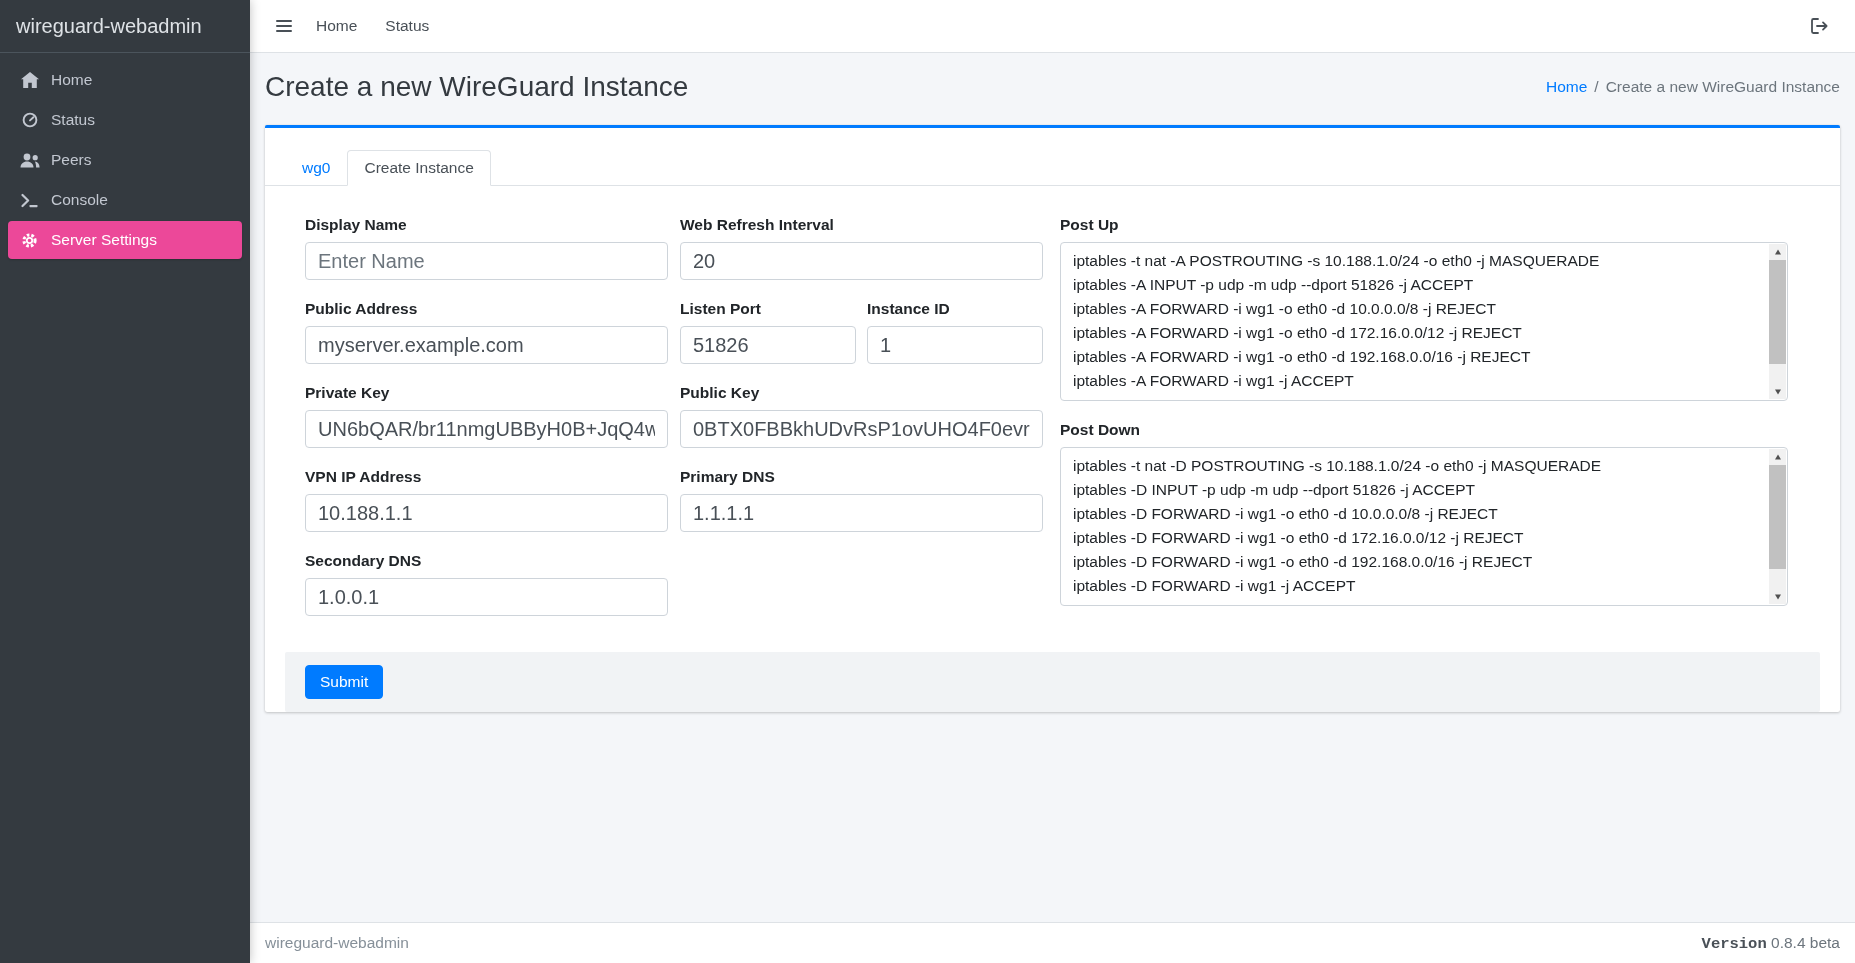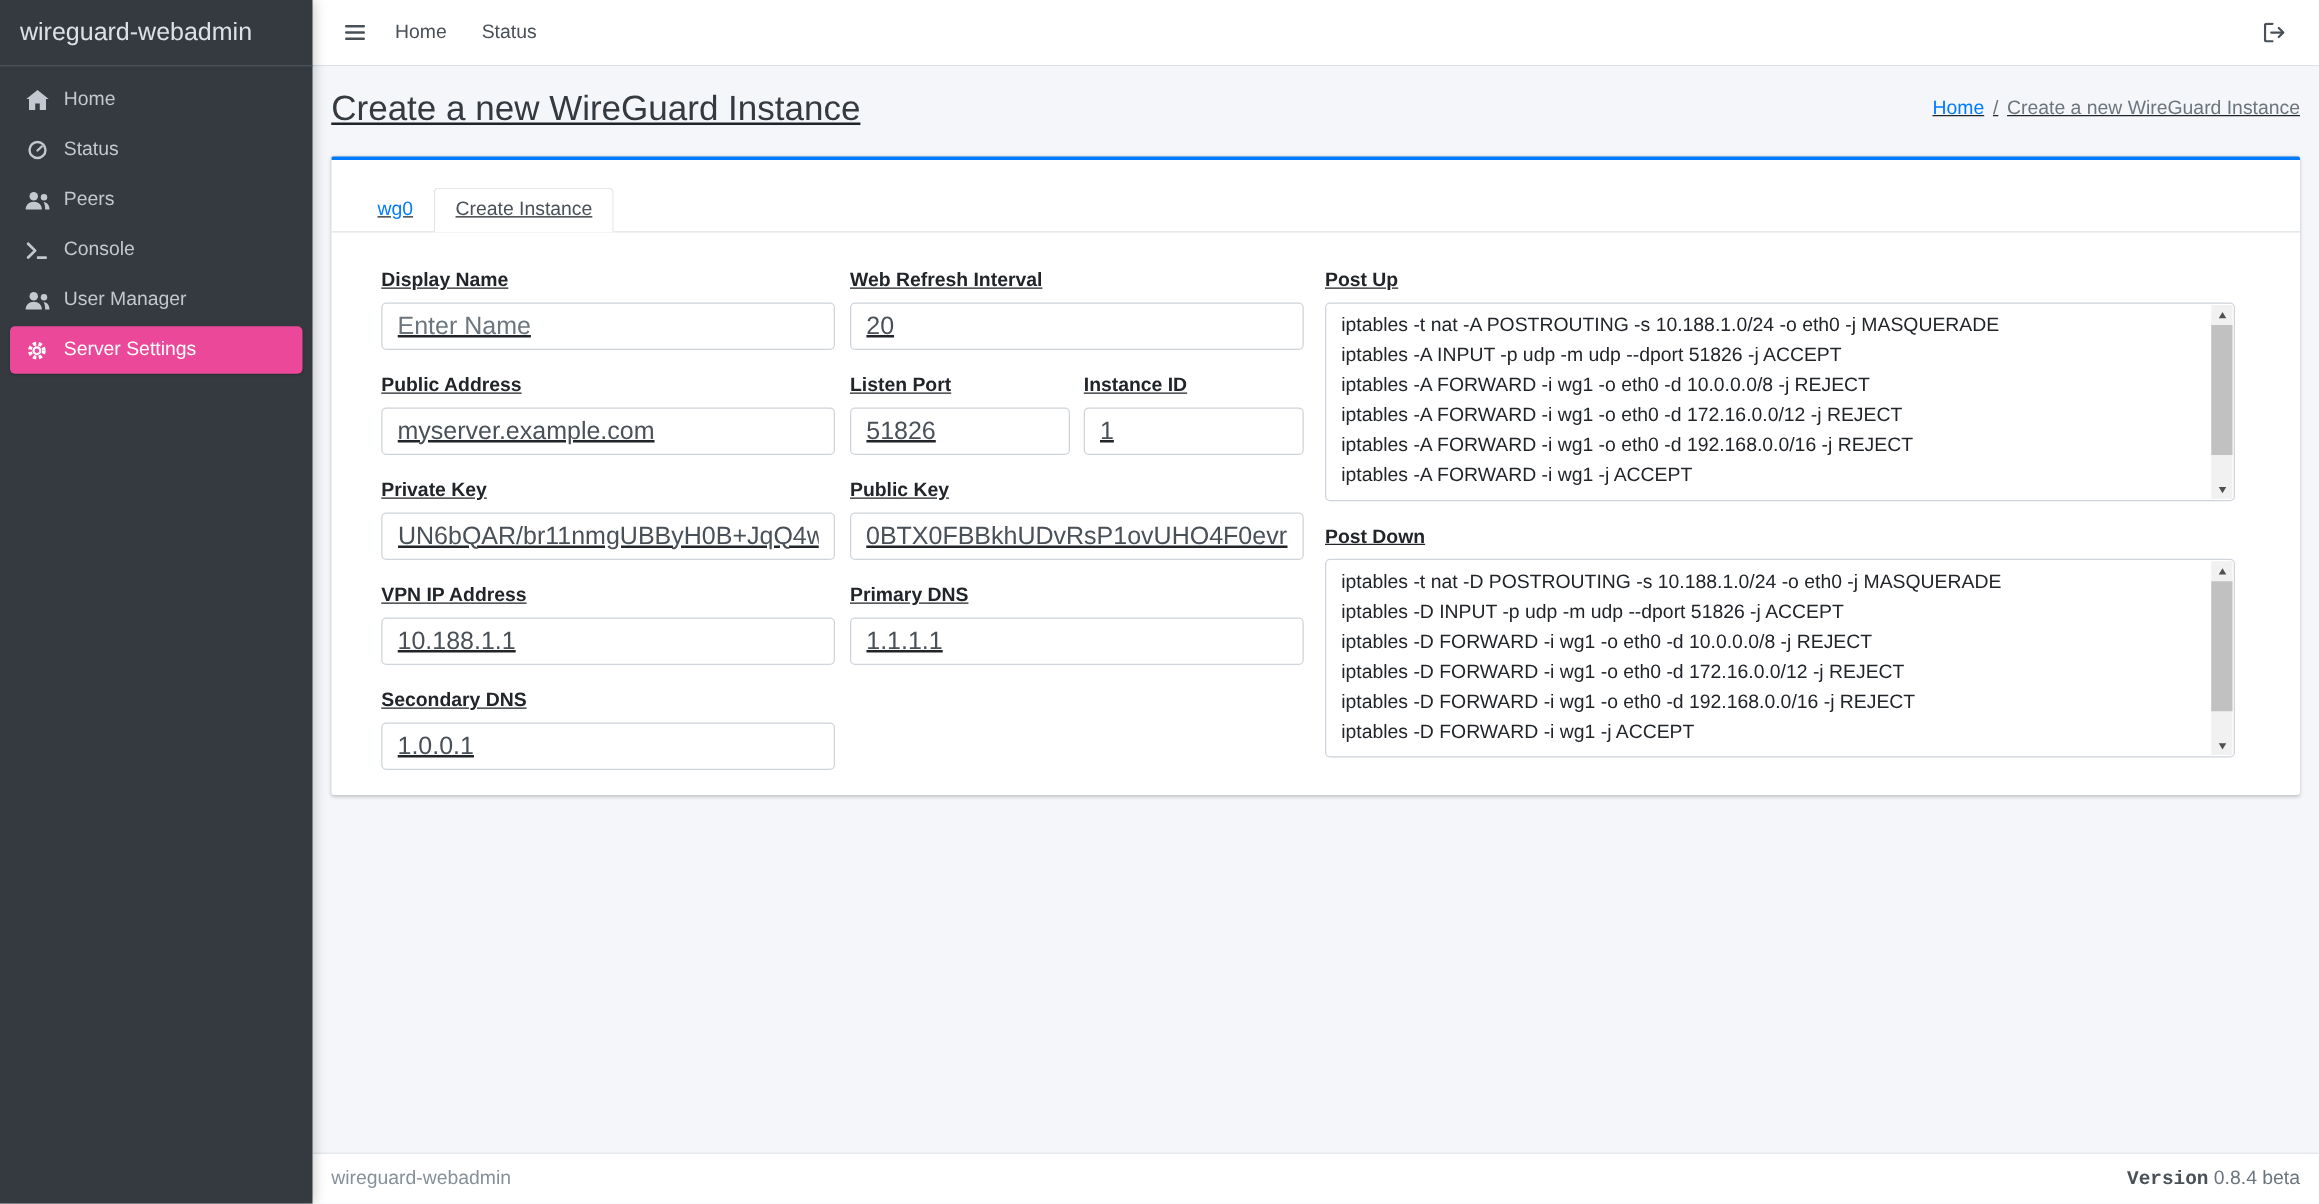--- a/index.html
+++ b/index.html
@@ -42,21 +42,21 @@
     display: flex; align-items: center; justify-content: space-between; padding: 0 16px;
   }
   .nav-left, .nav-right { display: flex; align-items: center; }
   .nav-link {
     background: none; border: none; color: #495057; font-size: 15.5px;
     padding: 8px 14px; cursor: pointer; font-family: inherit; text-decoration: none;
     display: inline-flex; align-items: center;
   }
   .nav-link.icon-only { padding: 8px 10px; }
 
-  .content { flex: 1; background: #f4f6f9; overflow: hidden; text-decoration: underline; }
+  .content { flex: 1; background: #f4f6f9; overflow: hidden; }
 
   .content-header {
     display: flex; justify-content: space-between; align-items: center;
     padding: 18px 15px 22px 15px;
   }
   .content-header h1 { font-size: 28px; font-weight: 500; color: #343a40; }
   .breadcrumb { font-size: 15.5px; display: flex; align-items: center; }
   .breadcrumb a { color: #007bff; text-decoration: none; cursor: pointer; }
   .breadcrumb .sep { color: #6c757d; margin: 0 7px; }
   .breadcrumb .current { color: #6c757d; }
@@ -183,31 +183,20 @@
         <span>Peers</span>
       </div>
       <div class="side-item">
         <span class="sicon">
           <svg width="17" height="15" viewBox="0 0 17 15">
               <path d="M1.5 2l5.6 5.5L1.5 13" fill="none" stroke="currentColor" stroke-width="2.2" stroke-linecap="round" stroke-linejoin="round"></path>
               <rect x="8.5" y="12" width="8" height="2.2" rx=".6" fill="currentColor"></rect>
             </svg>
         </span>
         <span>Console</span>
-      </div>
-      <div class="side-item">
-        <span class="sicon">
-          <svg width="20" height="15" viewBox="0 0 20 15" fill="currentColor">
-              <circle cx="7" cy="4" r="3.4"></circle>
-              <path d="M.5 14.5c0-3.7 2.9-6.1 6.5-6.1s6.5 2.4 6.5 6.1z"></path>
-              <circle cx="15.2" cy="4.7" r="2.6"></circle>
-              <path d="M14.9 8.6c2.7.3 4.7 2.3 4.7 5.9h-3.5c0-2.3-.4-4.4-1.2-5.9z"></path>
-            </svg>
-        </span>
-        <span>User Manager</span>
       </div>
       <div class="side-item active">
         <span class="sicon">
           <svg width="17" height="17" viewBox="0 0 17 17">
               <circle cx="8.5" cy="8.5" r="5.6" fill="none" stroke="currentColor" stroke-width="3" stroke-dasharray="2.6 2"></circle>
               <circle cx="8.5" cy="8.5" r="2.7" fill="none" stroke="currentColor" stroke-width="1.8"></circle>
             </svg>
         </span>
         <span>Server Settings</span>
       </div>
@@ -352,20 +341,23 @@
                     <div class="sb-btn up"></div>
                     <div class="sb-thumb"></div>
                     <div class="sb-btn down"></div>
                   </div>
                 </div>
               </div>
 
             </div>
           </div>
 
+          <div class="form-footer">
+            <button class="btn-primary">Submit</button>
+          </div>
 
         </div>
       </div>
 
     </main>
 
     <footer class="footer">
       <span>wireguard-webadmin</span>
       <span class="version">
         <strong>Version</strong>

